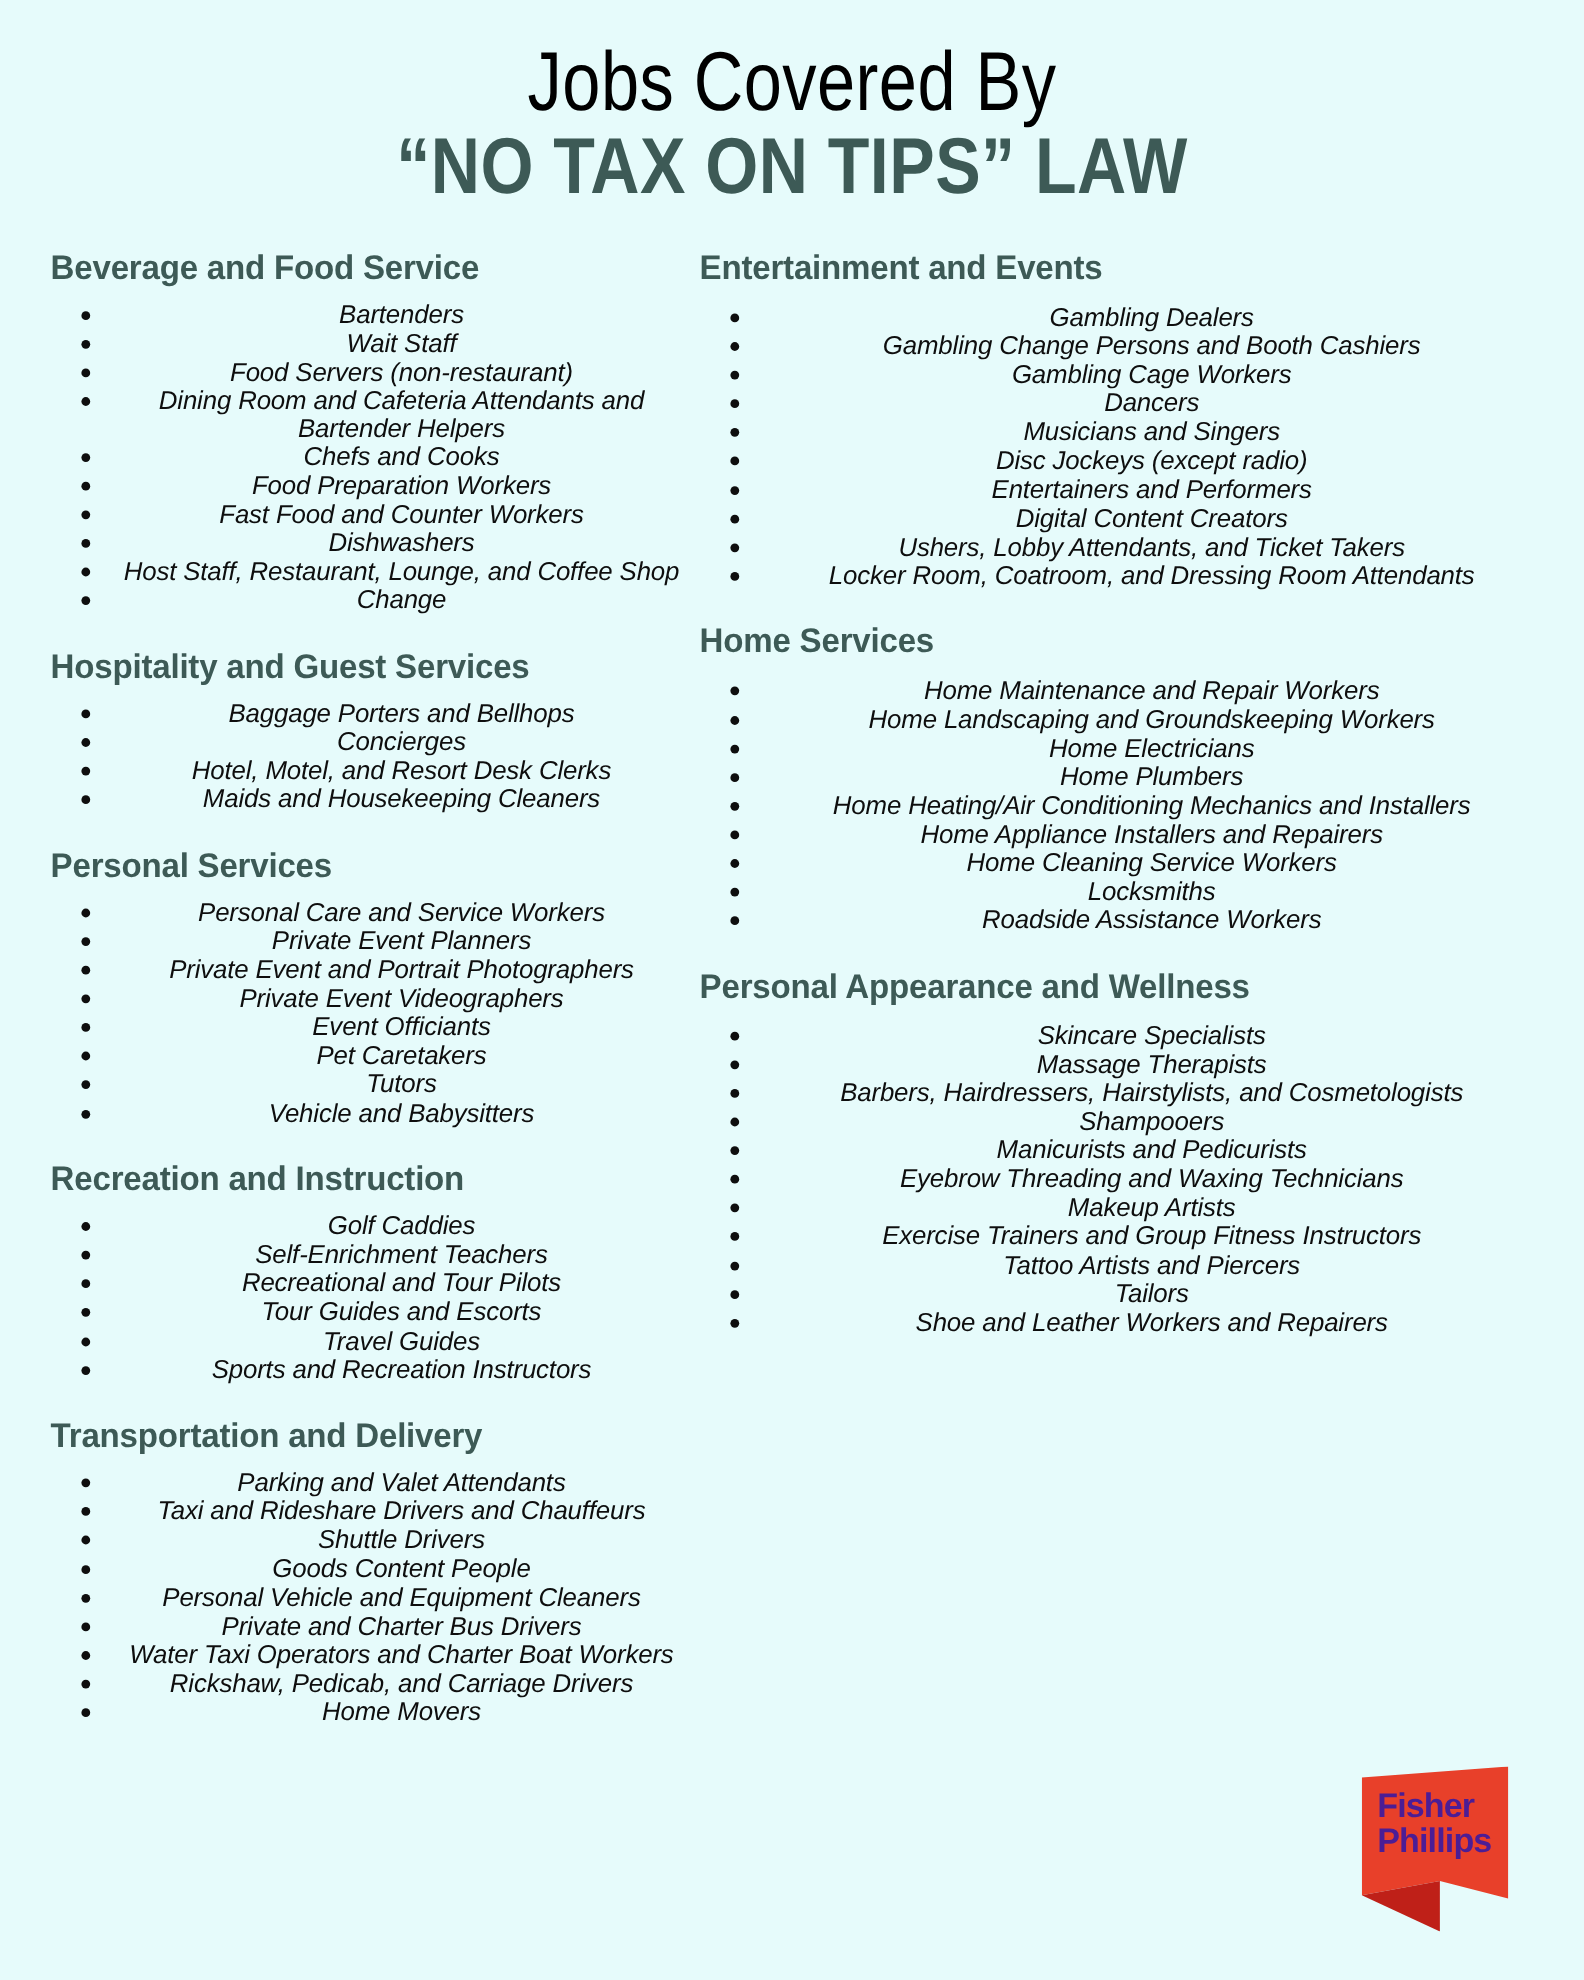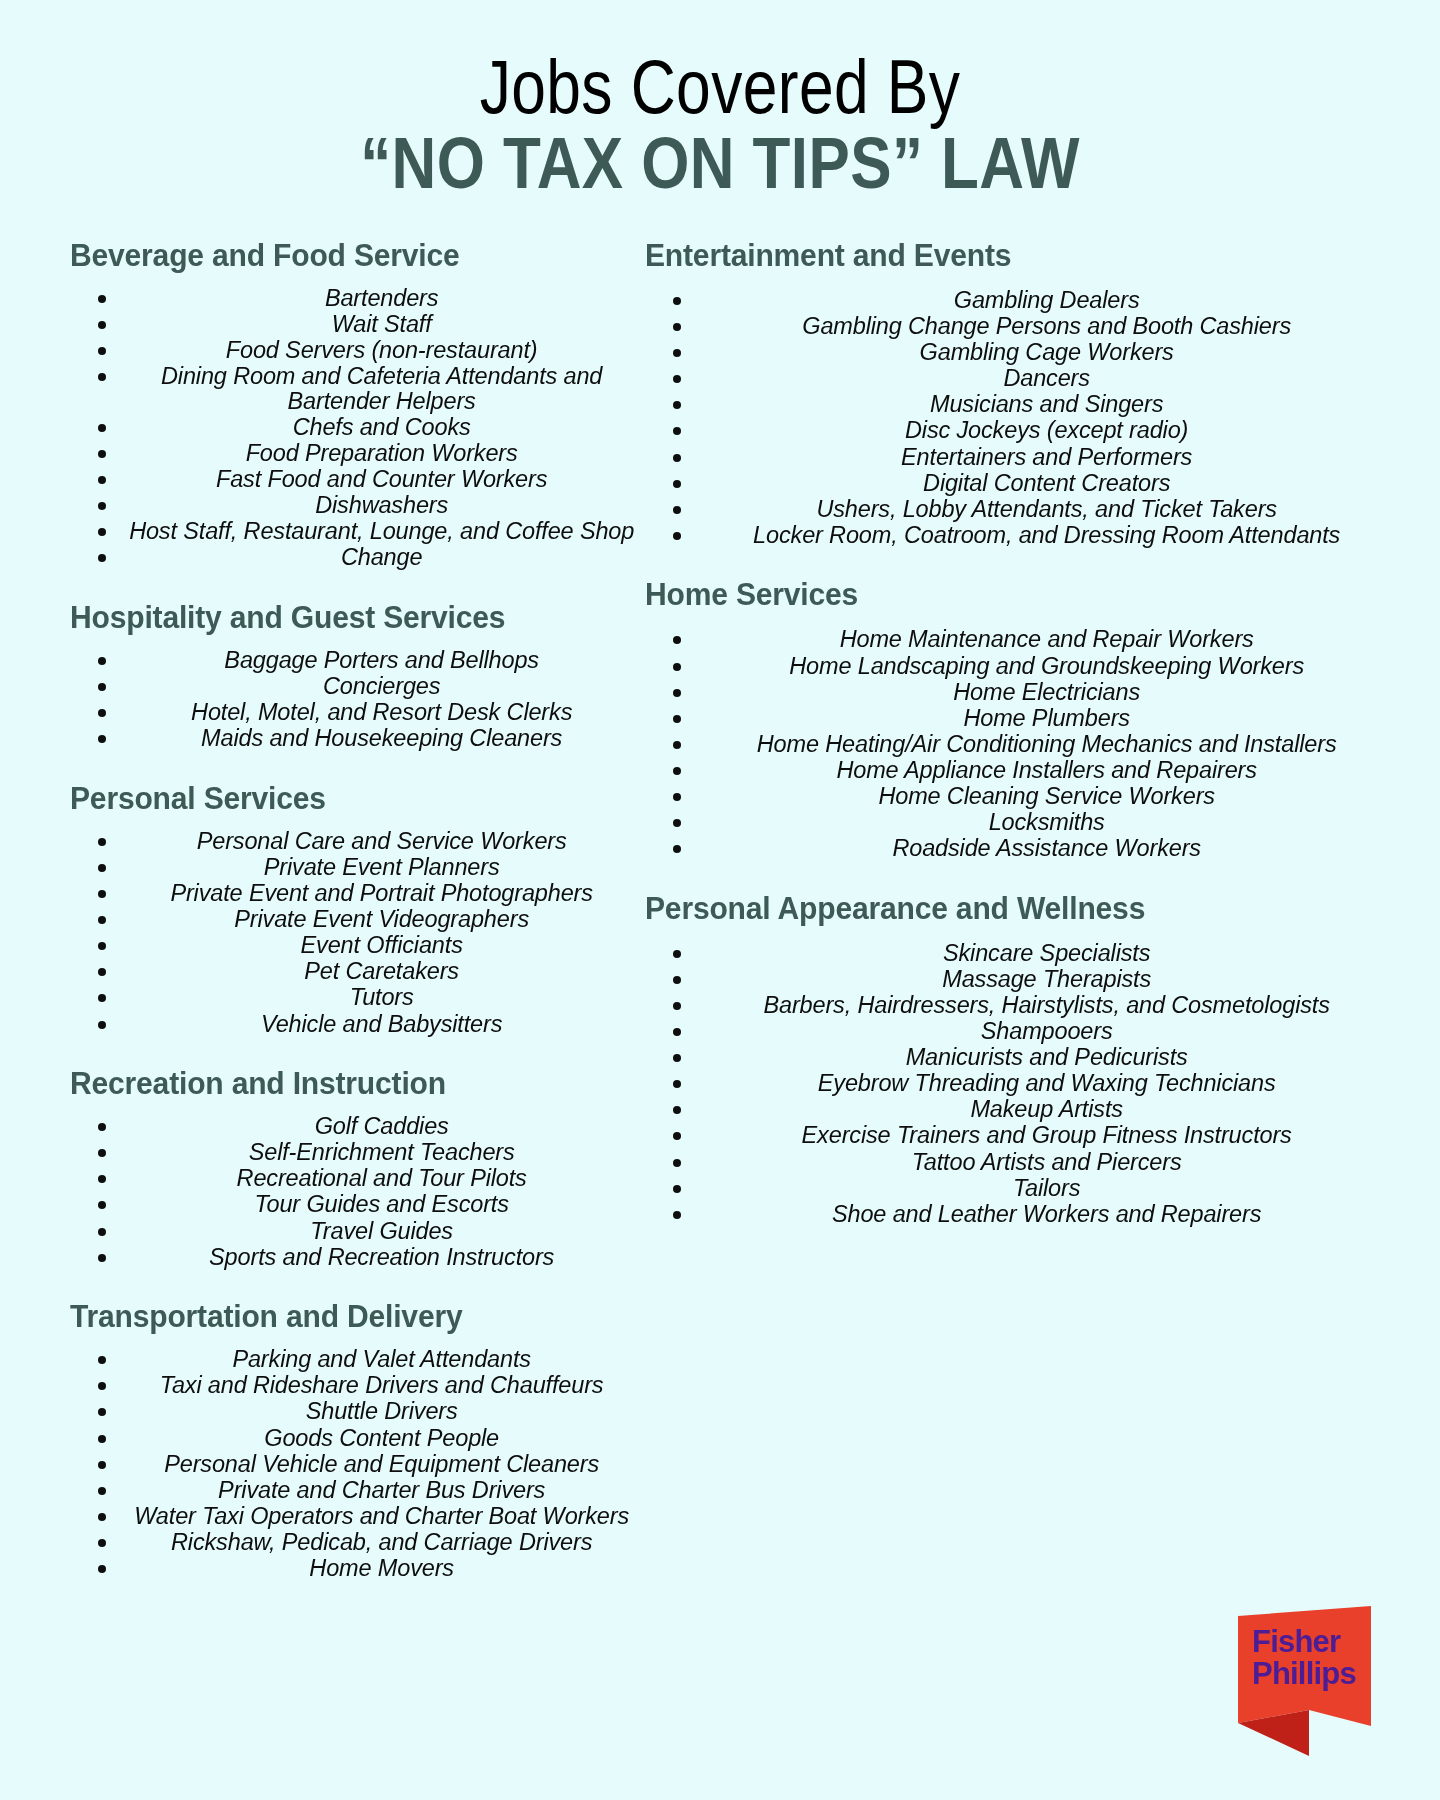--- a/index.html
+++ b/index.html
@@ -14,21 +14,21 @@
     font-family: "Liberation Sans", sans-serif;
     overflow: hidden;
     position: relative;
   }
 
   .page {
     position: relative;
     width: 1440px;
     height: 1800px;
     box-sizing: border-box;
-    padding: 12px;
+    padding: 0;
   }
 
   
   .title-block {
     text-align: center;
     padding-top: 34px;
   }
   .title-line1 {
     font-family: "Liberation Sans Narrow", "Liberation Sans", sans-serif;
     font-size: 76px;
@@ -60,21 +60,20 @@
     align-items: flex-start;
     padding: 0 34px 0 46px;
     margin-top: 36px;
   }
   .col {
     box-sizing: border-box;
   }
   .col-left {
     width: 590px;
     padding-right: 6px;
-    margin-left: 12px;
   }
   .col-right {
     width: 768px;
     padding-left: 0px;
   }
 
   .section {
     margin-bottom: 6px;
   }
   .section + .section {

